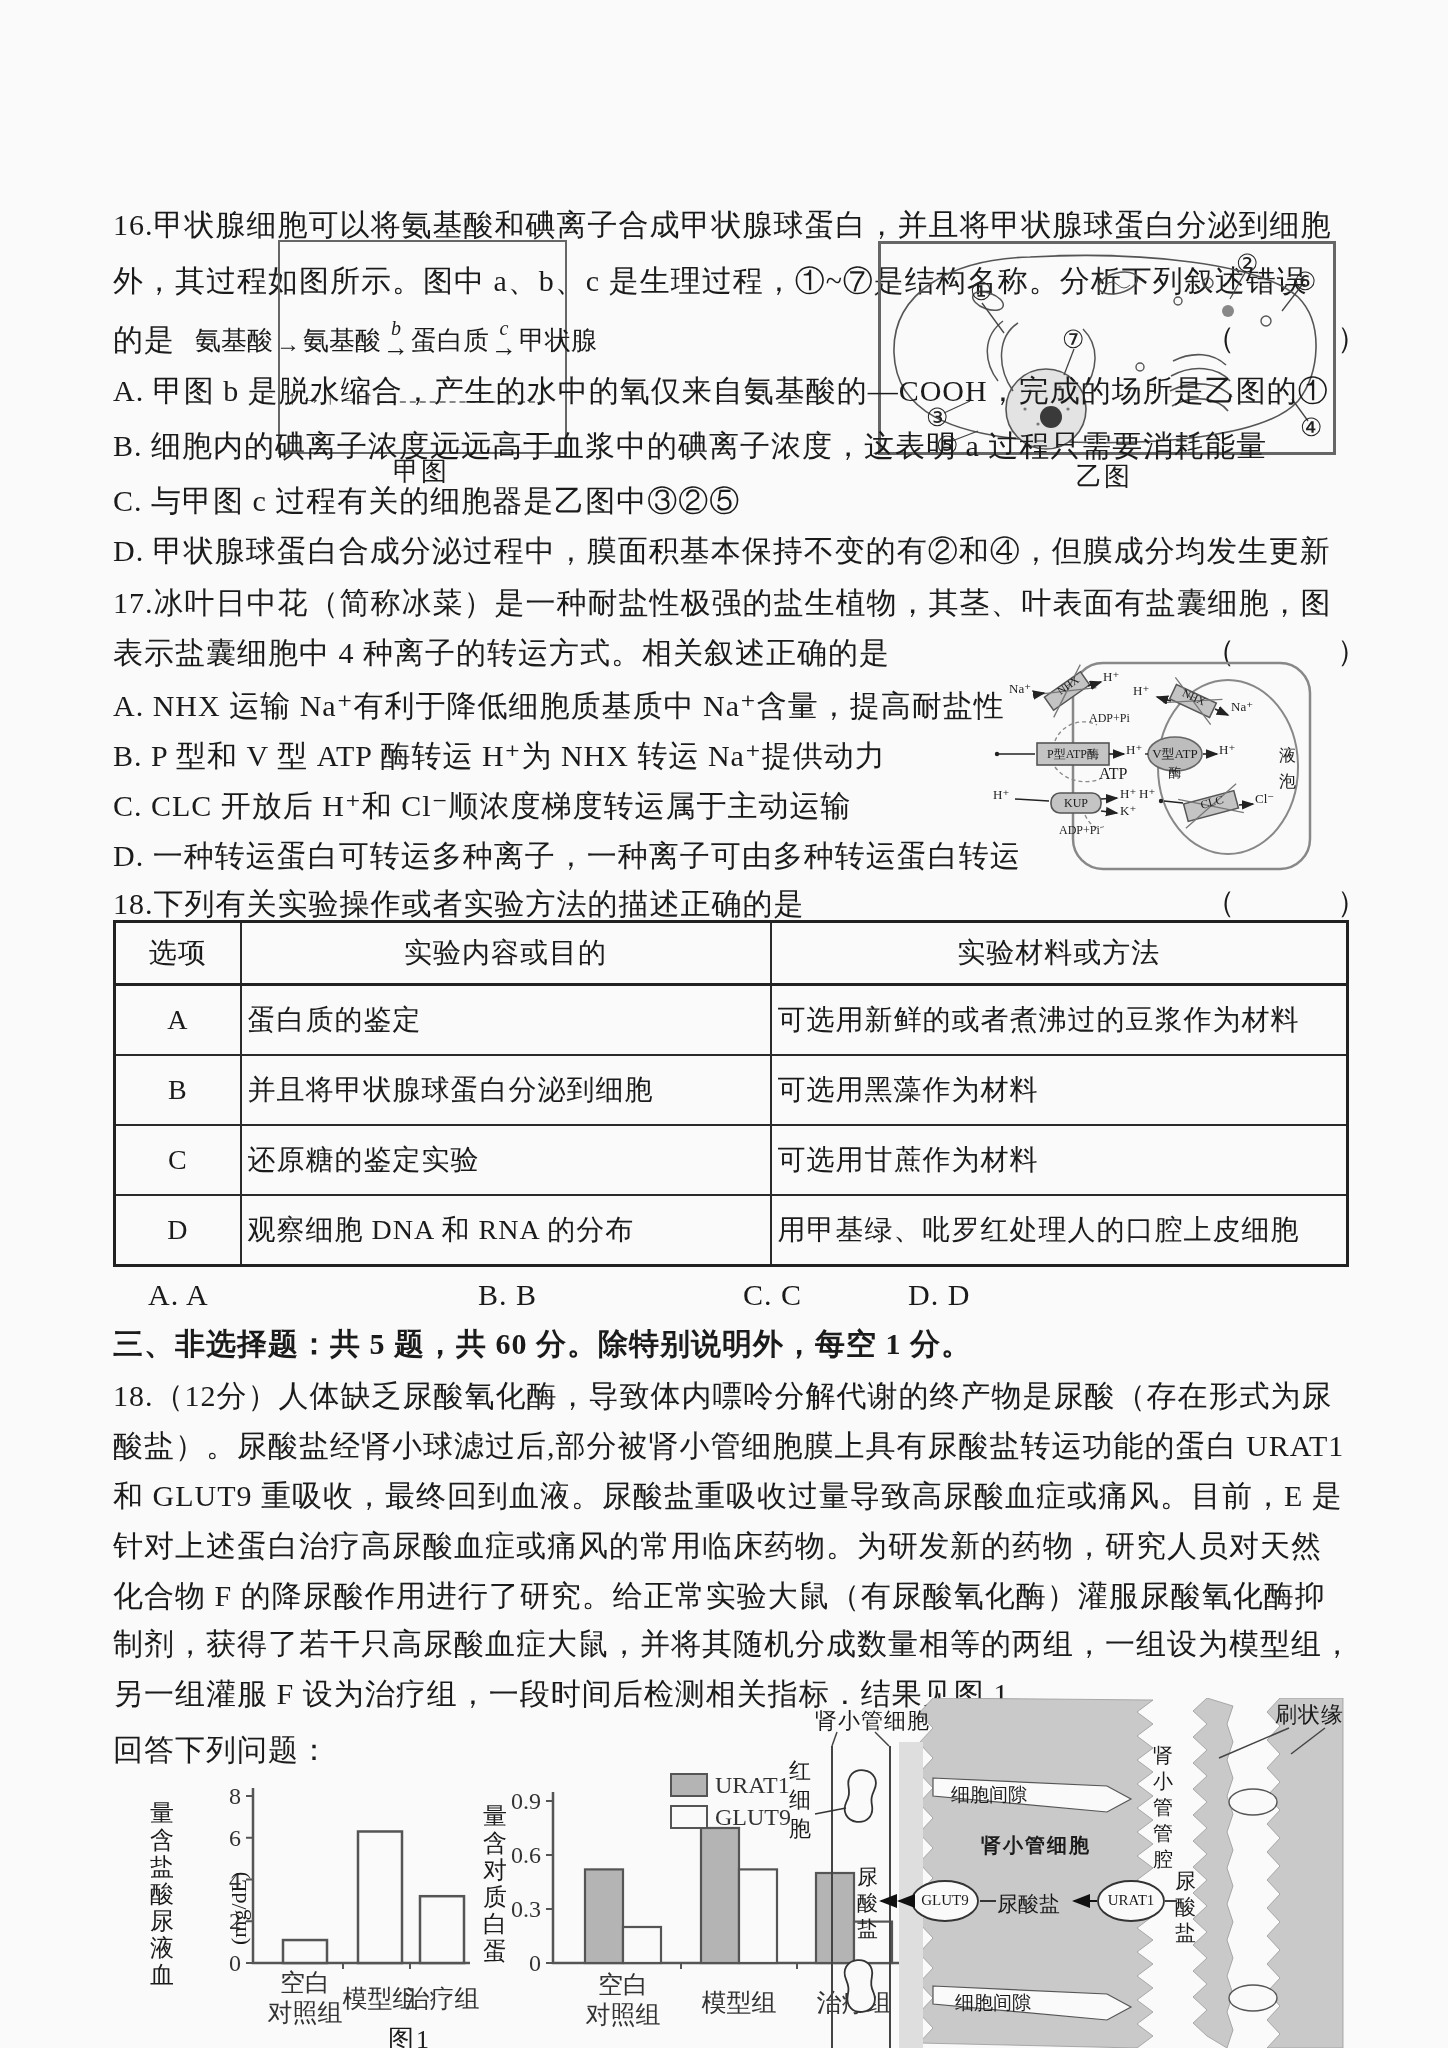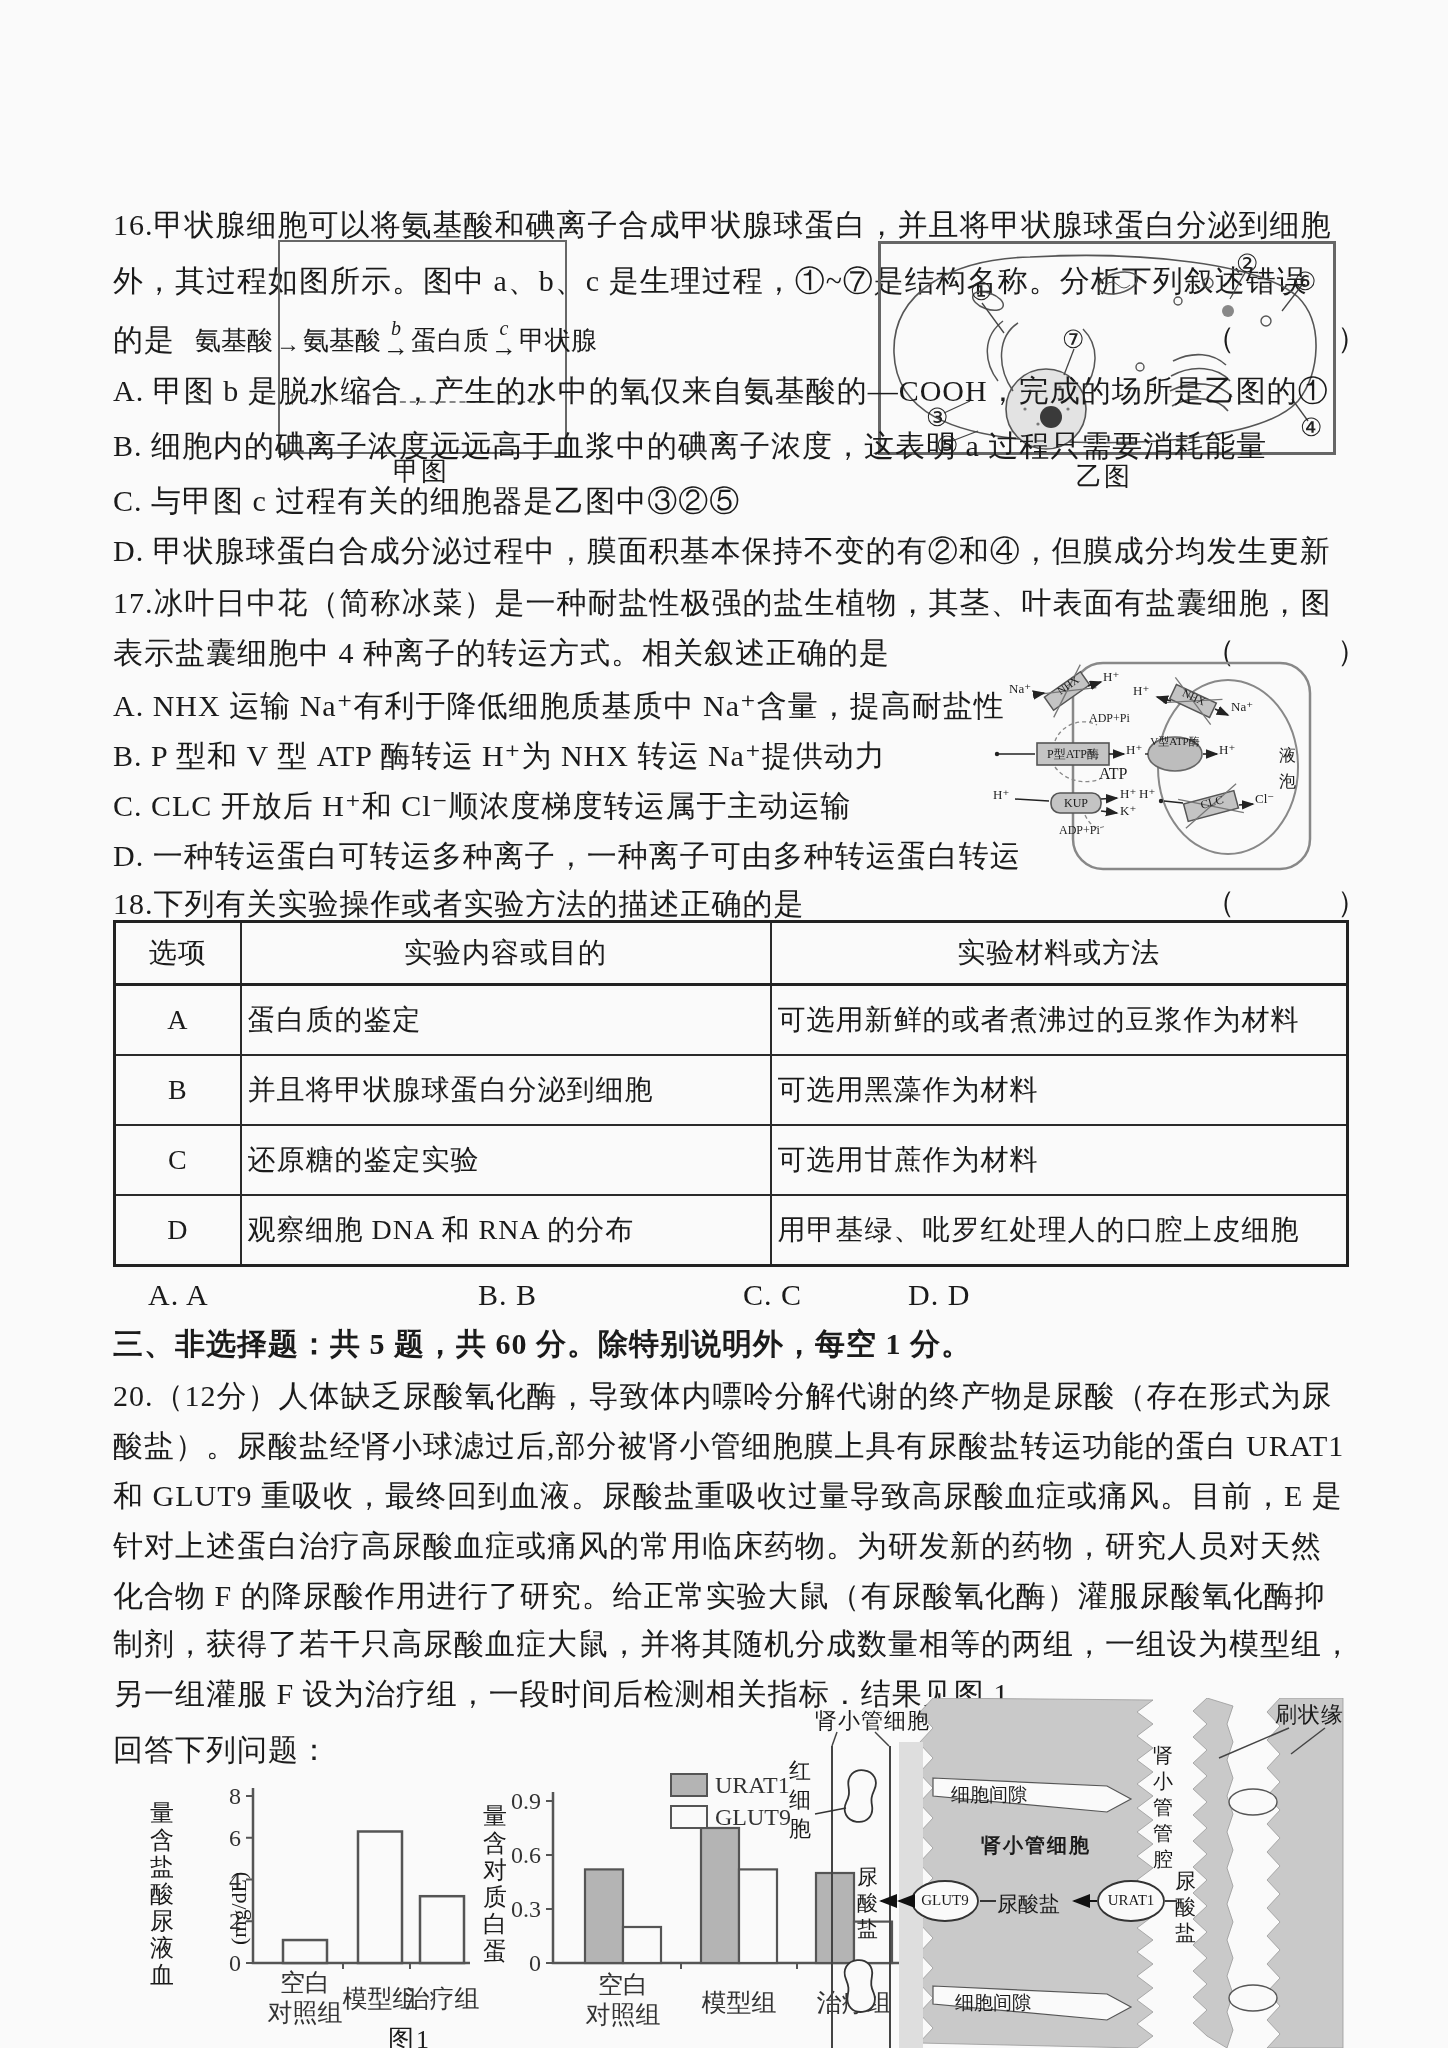--- a/index.html
+++ b/index.html
@@ -181,21 +181,21 @@
     </svg>
     <div class="smlab" style="left:24px;top:26px">Na⁺</div>
     <div class="smlab" style="left:118px;top:14px">H⁺</div>
     <div class="boxlab" style="left:60px;top:24px;width:46px;font-size:11px;transform:rotate(-35deg)">NHX</div>
     <div class="smlab" style="left:148px;top:28px">H⁺</div>
     <div class="boxlab" style="left:186px;top:36px;width:46px;font-size:11px;transform:rotate(25deg)">NHX</div>
     <div class="smlab" style="left:246px;top:44px">Na⁺</div>
     <div class="smlab" style="left:104px;top:56px;font-size:12px">ADP+Pi</div>
     <div class="boxlab" style="left:52px;top:89px;width:72px;font-size:12px;line-height:20px">P型ATP酶</div>
     <div class="smlab" style="left:141px;top:87px">H⁺</div>
-    <div class="boxlab" style="left:163px;top:77px;width:54px;font-size:11px;line-height:19px">V型ATP酶</div>
+    <div class="boxlab" style="left:163px;top:89px;width:54px;font-size:13px;line-height:19px">V型ATP酶</div>
     <div class="smlab" style="left:234px;top:87px">H⁺</div>
     <div class="smlab" style="left:114px;top:110px;font-size:16px">ATP</div>
     <div class="smlab" style="left:8px;top:132px">H⁺</div>
     <div class="boxlab" style="left:66px;top:139px;width:50px;font-size:12px;line-height:18px">KUP</div>
     <div class="smlab" style="left:135px;top:131px">H⁺</div>
     <div class="smlab" style="left:135px;top:148px">K⁺</div>
     <div class="smlab" style="left:74px;top:168px;font-size:12px">ADP+Pi</div>
     <div class="smlab" style="left:154px;top:131px">H⁺</div>
     <div class="boxlab" style="left:202px;top:140px;width:50px;font-size:12px;transform:rotate(-15deg)">CLC</div>
     <div class="smlab" style="left:270px;top:136px">Cl⁻</div>
@@ -247,21 +247,21 @@
     </table>
   </div>
 
   <div class="tl" style="left:148px;top:1278px">A. A</div>
   <div class="tl" style="left:478px;top:1278px">B. B</div>
   <div class="tl" style="left:743px;top:1278px">C. C</div>
   <div class="tl" style="left:908px;top:1278px">D. D</div>
 
   <div class="tl bold" style="top:1324px">三、非选择题：共 5 题，共 60 分。除特别说明外，每空 1 分。</div>
 
-  <div class="tl" style="top:1376px">20.（12分）人体缺乏尿酸氧化酶，导致体内嘌呤分解代谢的终产物是尿酸（存在形式为尿</div>
+  <div class="tl" style="top:1376px">18.（12分）人体缺乏尿酸氧化酶，导致体内嘌呤分解代谢的终产物是尿酸（存在形式为尿</div>
   <div class="tl" style="top:1426px">酸盐）。尿酸盐经肾小球滤过后,部分被肾小管细胞膜上具有尿酸盐转运功能的蛋白 URAT1</div>
   <div class="tl" style="top:1476px">和 GLUT9 重吸收，最终回到血液。尿酸盐重吸收过量导致高尿酸血症或痛风。目前，E 是</div>
   <div class="tl" style="top:1526px">针对上述蛋白治疗高尿酸血症或痛风的常用临床药物。为研发新的药物，研究人员对天然</div>
   <div class="tl" style="top:1576px">化合物 F 的降尿酸作用进行了研究。给正常实验大鼠（有尿酸氧化酶）灌服尿酸氧化酶抑</div>
   <div class="tl" style="top:1624px">制剂，获得了若干只高尿酸血症大鼠，并将其随机分成数量相等的两组，一组设为模型组，</div>
   <div class="tl" style="top:1674px">另一组灌服 F 设为治疗组，一段时间后检测相关指标．结果见图 1。</div>
   <div class="tl" style="top:1730px">回答下列问题：</div>
 
   <svg id="c1" width="345" height="272" style="position:absolute;left:138px;top:1776px">
       <path d="M115,12 L115,187 L332,187" fill="none" stroke="#555" stroke-width="2.5"></path>

